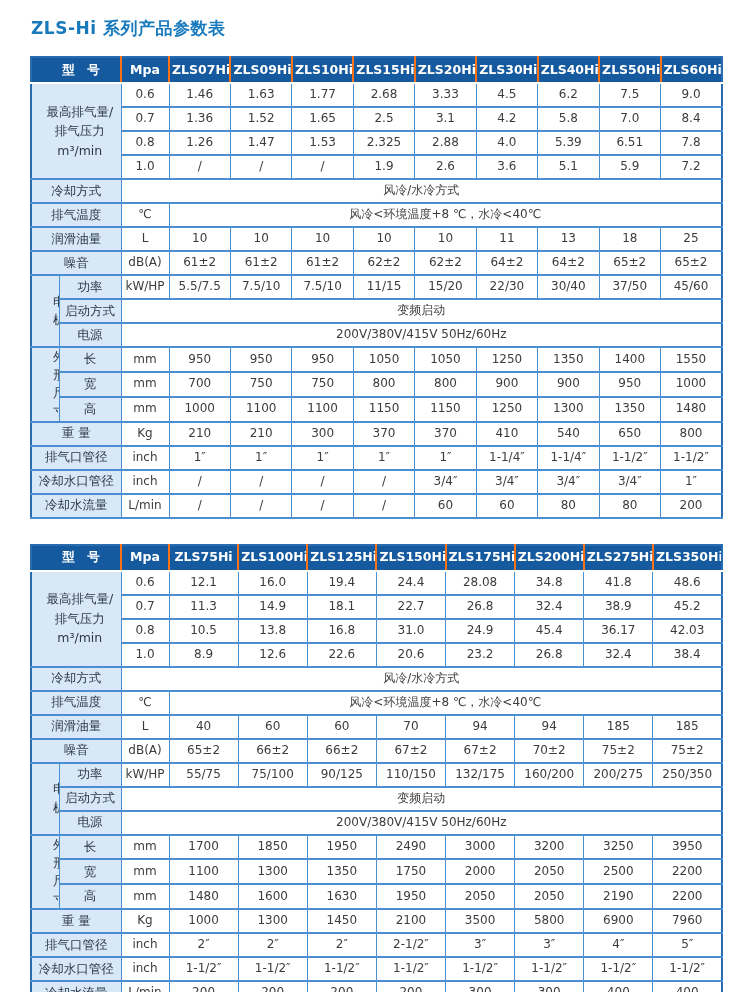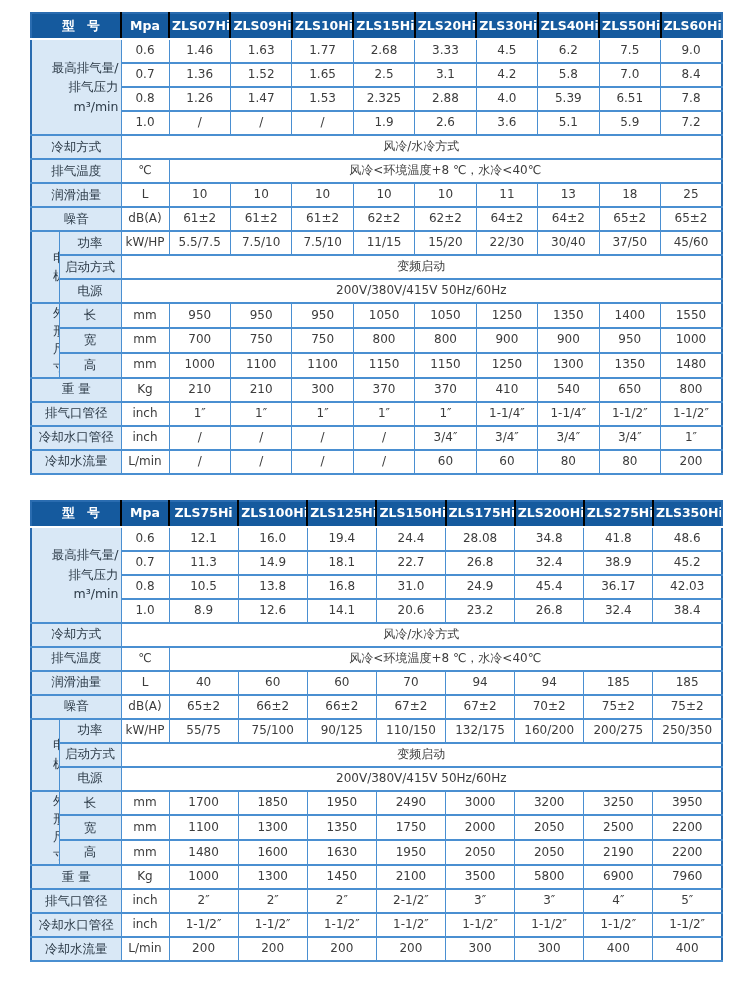--- a/index.html
+++ b/index.html
@@ -42,46 +42,47 @@
     padding:0 2px;
     overflow:hidden;
     line-height:1.15;
   }
   .spec th{
     background:var(--header-bg);
     color:var(--header-text);
     font-weight:bold;
     font-size:12.5px;
     border-top:none;
-    border-left:2px solid #000000;
+    border-left:2px solid #f97316;
     border-right:none;
     border-bottom:2px solid #ffffff;
     height:24px;
   }
   .spec th:first-child{border-left:none;padding-left:12px;}
   .spec td.label{
     background:var(--label-bg);
     font-size:12.5px;
     color:#2c3a47;
   }
   .spec td.left{
-    text-align:right;
+    text-align:center;
     padding-left:9px;
     line-height:1.55;
   }
   .spec td.group{
     padding:0 21px;
     line-height:1.45;
     word-break:break-all;
   }
 </style>
 </head>
 <body>
 
 <div class="page">
+  <div class="title">ZLS-Hi 系列产品参数表</div>
   <table class="spec">
       <colgroup>
         <col style="width: 28px;">
         <col style="width: 62px;">
         <col style="width: 48px;">
         <col>
         <col>
         <col>
         <col>
         <col>
@@ -370,21 +371,21 @@
           <td>31.0</td>
           <td>24.9</td>
           <td>45.4</td>
           <td>36.17</td>
           <td>42.03</td>
         </tr>
         <tr>
           <td>1.0</td>
           <td>8.9</td>
           <td>12.6</td>
-          <td>14.1</td>
+          <td>22.6</td>
           <td>20.6</td>
           <td>23.2</td>
           <td>26.8</td>
           <td>32.4</td>
           <td>38.4</td>
         </tr>
         <tr>
           <td colspan="2" class="label">冷却方式</td>
           <td colspan="9">风冷/水冷方式</td>
         </tr>

